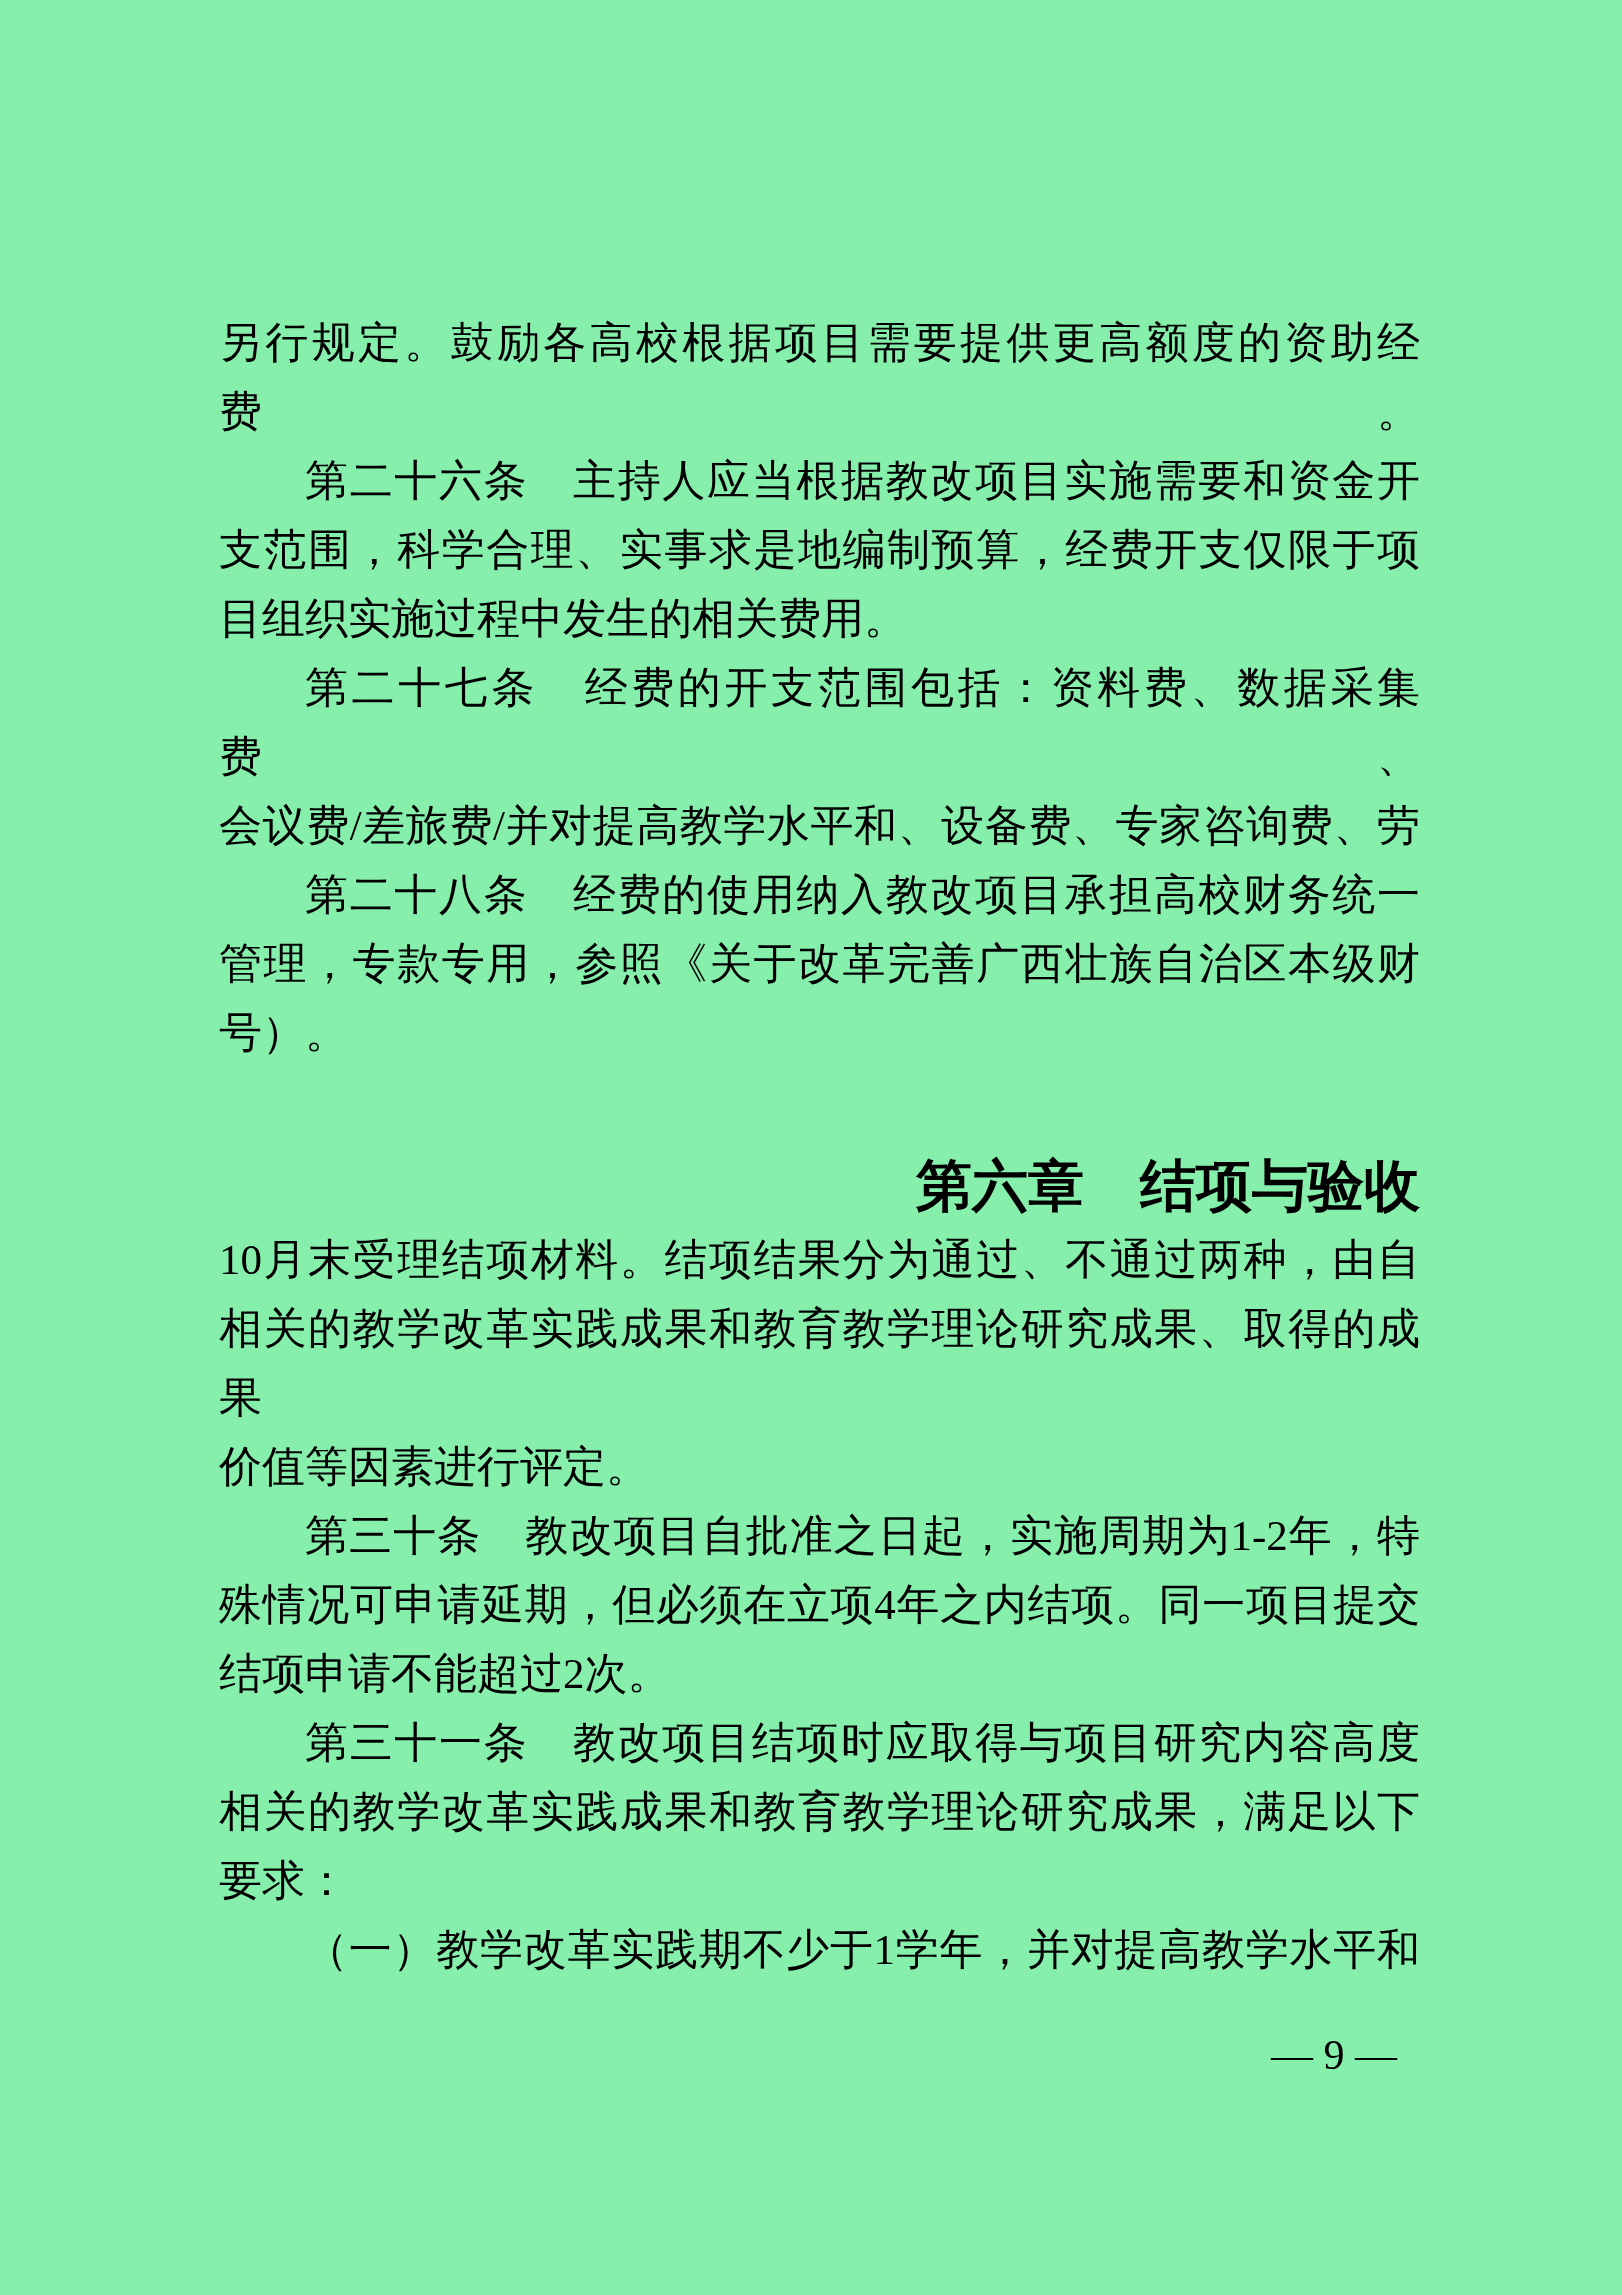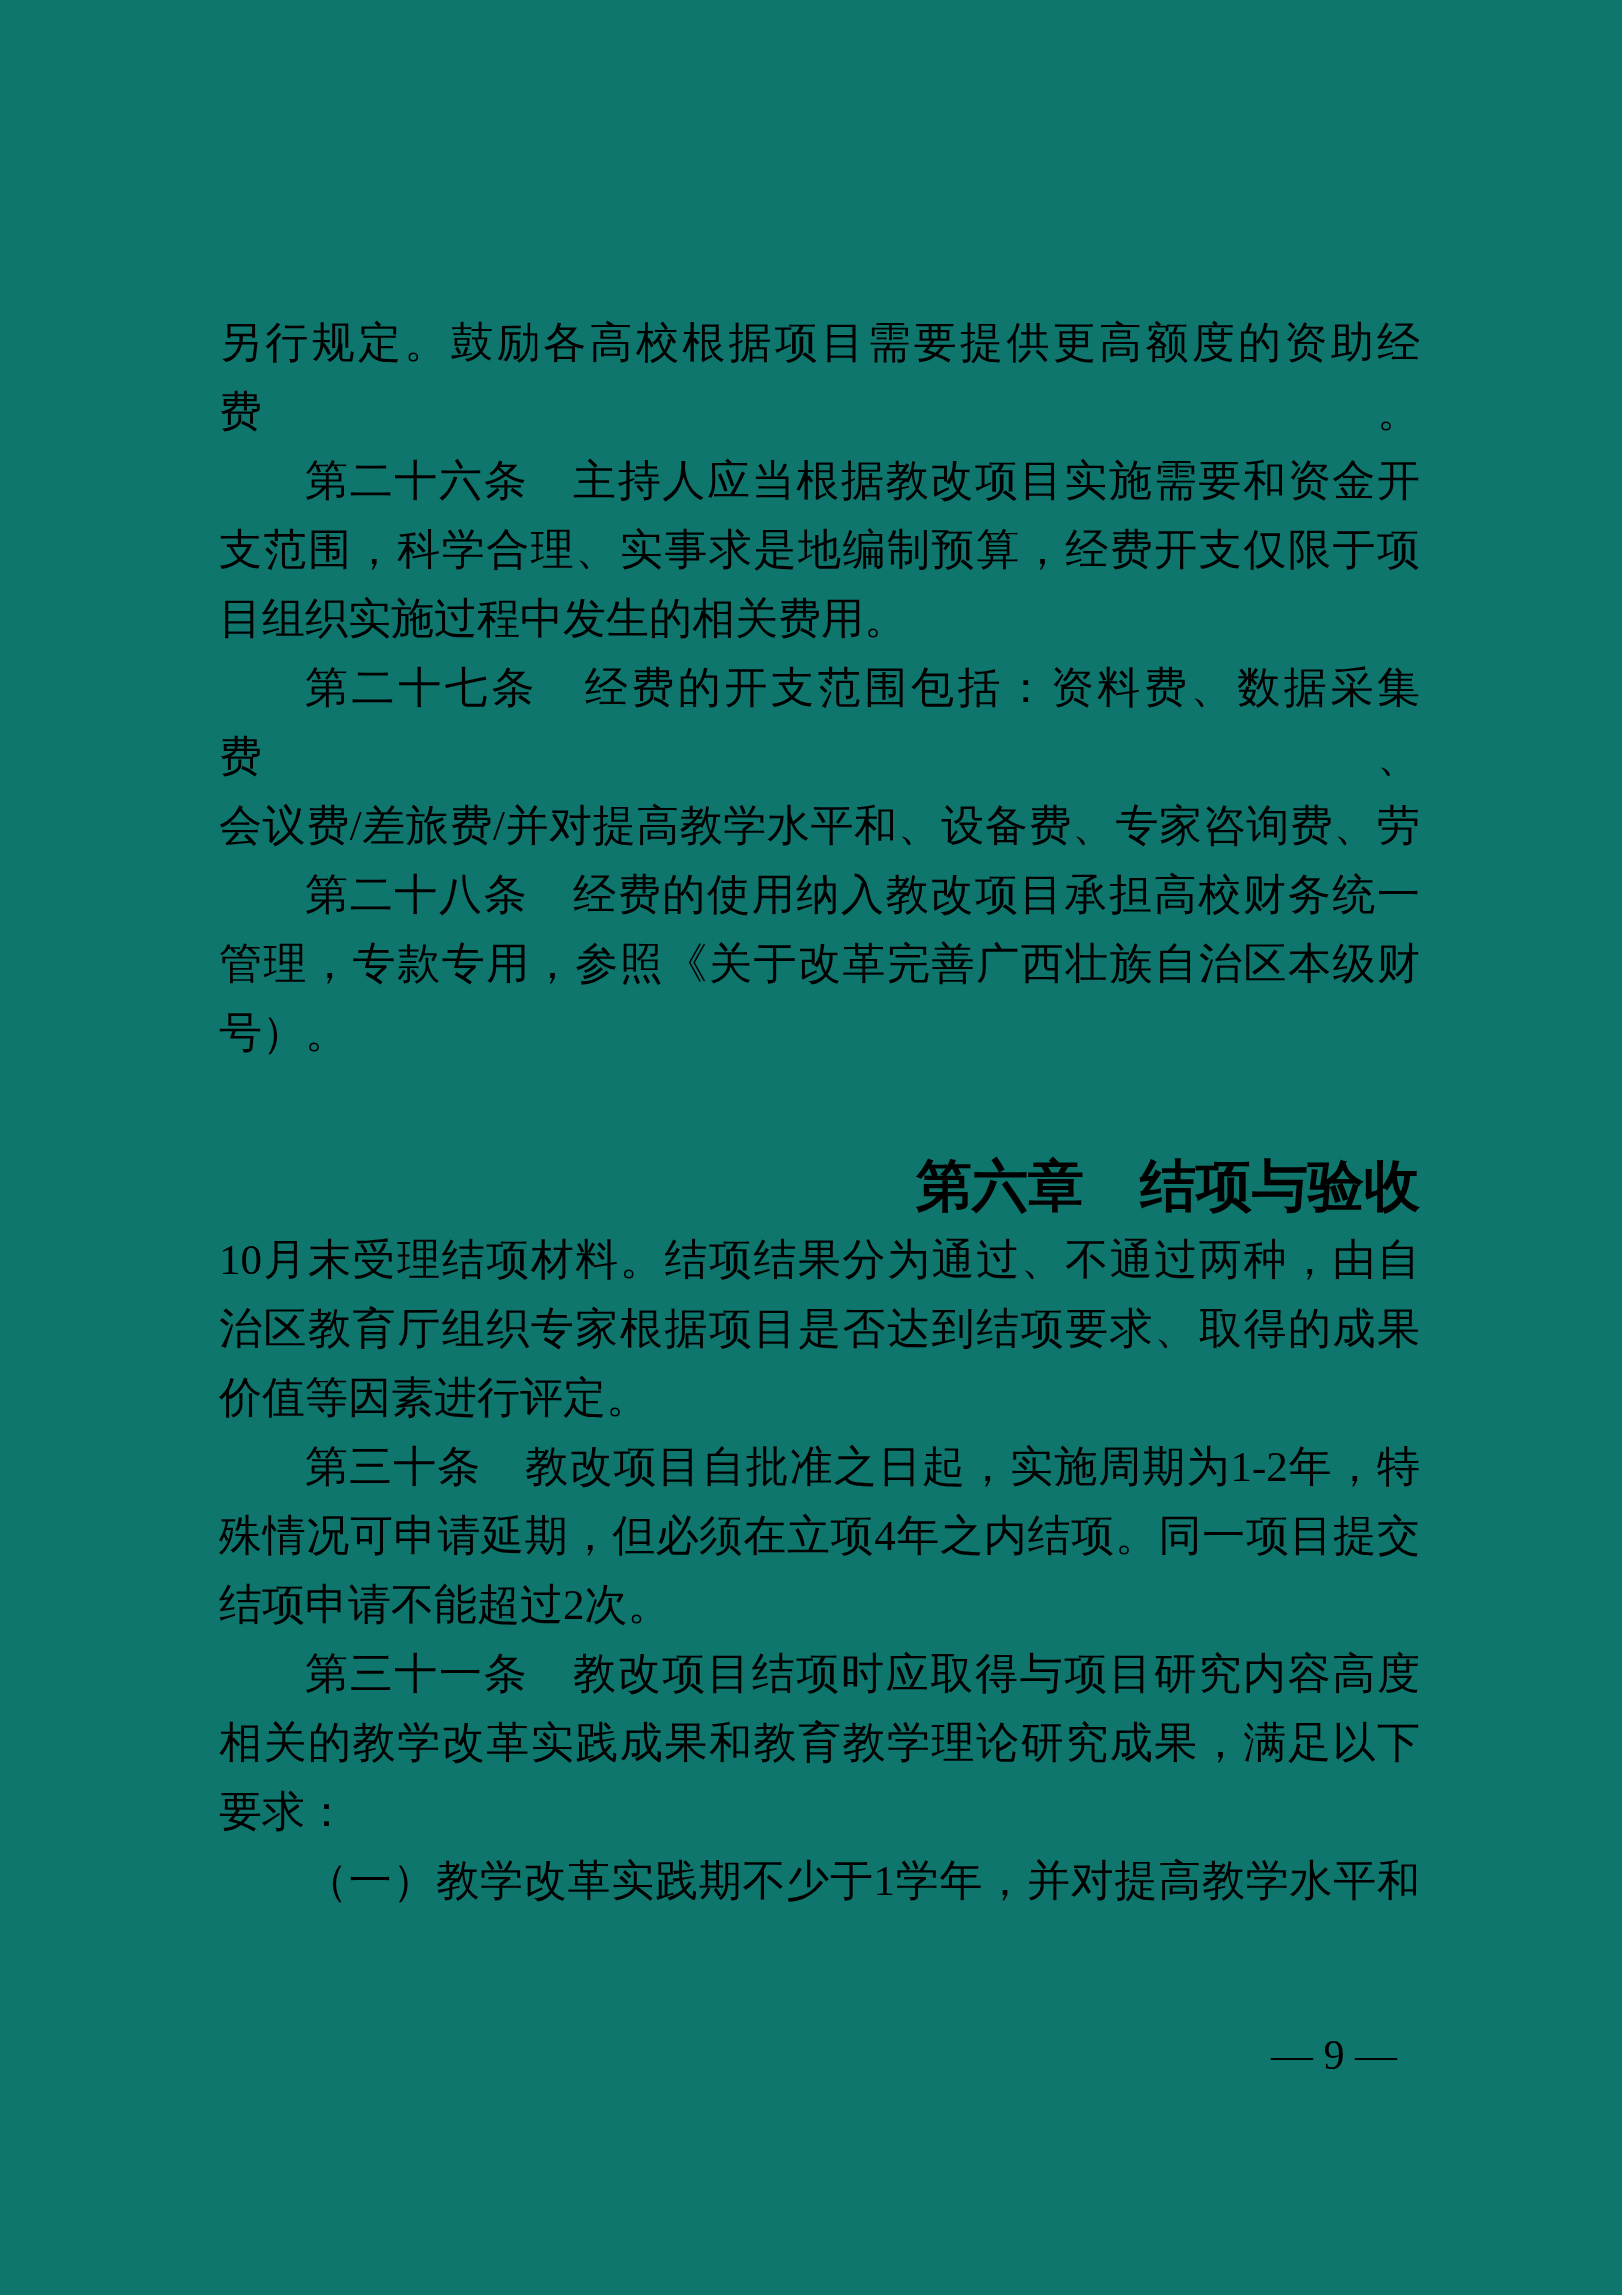--- a/index.html
+++ b/index.html
@@ -11,21 +11,21 @@
     height: 2295px;
     background: #ffffff;
     position: relative;
     overflow: hidden;
   }
   .page {
     position: absolute;
     left: 0; top: 0;
     width: 1623px;
     height: 2295px;
-    background: #0f766e;
+    background: #86efac;
     color: #000000;
   }
   .content {
     position: absolute;
     left: 219px;
     top: 308px;
     width: 1201px;
     font-family: "Liberation Serif", "DejaVu Serif", serif;
   }
   .ln {
@@ -78,21 +78,21 @@
     <div class="ln">目组织实施过程中发生的相关费用。</div>
     <div class="ln j ind">第二十七条　经费的开支范围包括：资料费、数据采集费、</div>
     <div class="ln j">会议费/差旅费/并对提高教学水平和、设备费、专家咨询费、劳</div>
     <div class="ln j ind">第二十八条　经费的使用纳入教改项目承担高校财务统一</div>
     <div class="ln j">管理，专款专用，参照《关于改革完善广西壮族自治区本级财</div>
     <div class="ln">号）。</div>
 
     <div class="chapter-heading">第六章　结项与验收</div>
 
     <div class="ln j">10月末受理结项材料。结项结果分为通过、不通过两种，由自</div>
-    <div class="ln j">治区教育厅组织专家根据项目是否达到结项要求、取得的成果</div>
+    <div class="ln j">相关的教学改革实践成果和教育教学理论研究成果、取得的成果</div>
     <div class="ln">价值等因素进行评定。</div>
     <div class="ln j ind">第三十条　教改项目自批准之日起，实施周期为1-2年，特</div>
     <div class="ln j">殊情况可申请延期，但必须在立项4年之内结项。同一项目提交</div>
     <div class="ln">结项申请不能超过2次。</div>
     <div class="ln j ind">第三十一条　教改项目结项时应取得与项目研究内容高度</div>
     <div class="ln j">相关的教学改革实践成果和教育教学理论研究成果，满足以下</div>
     <div class="ln">要求：</div>
     <div class="ln j ind">（一）教学改革实践期不少于1学年，并对提高教学水平和</div>
   </div>
 

